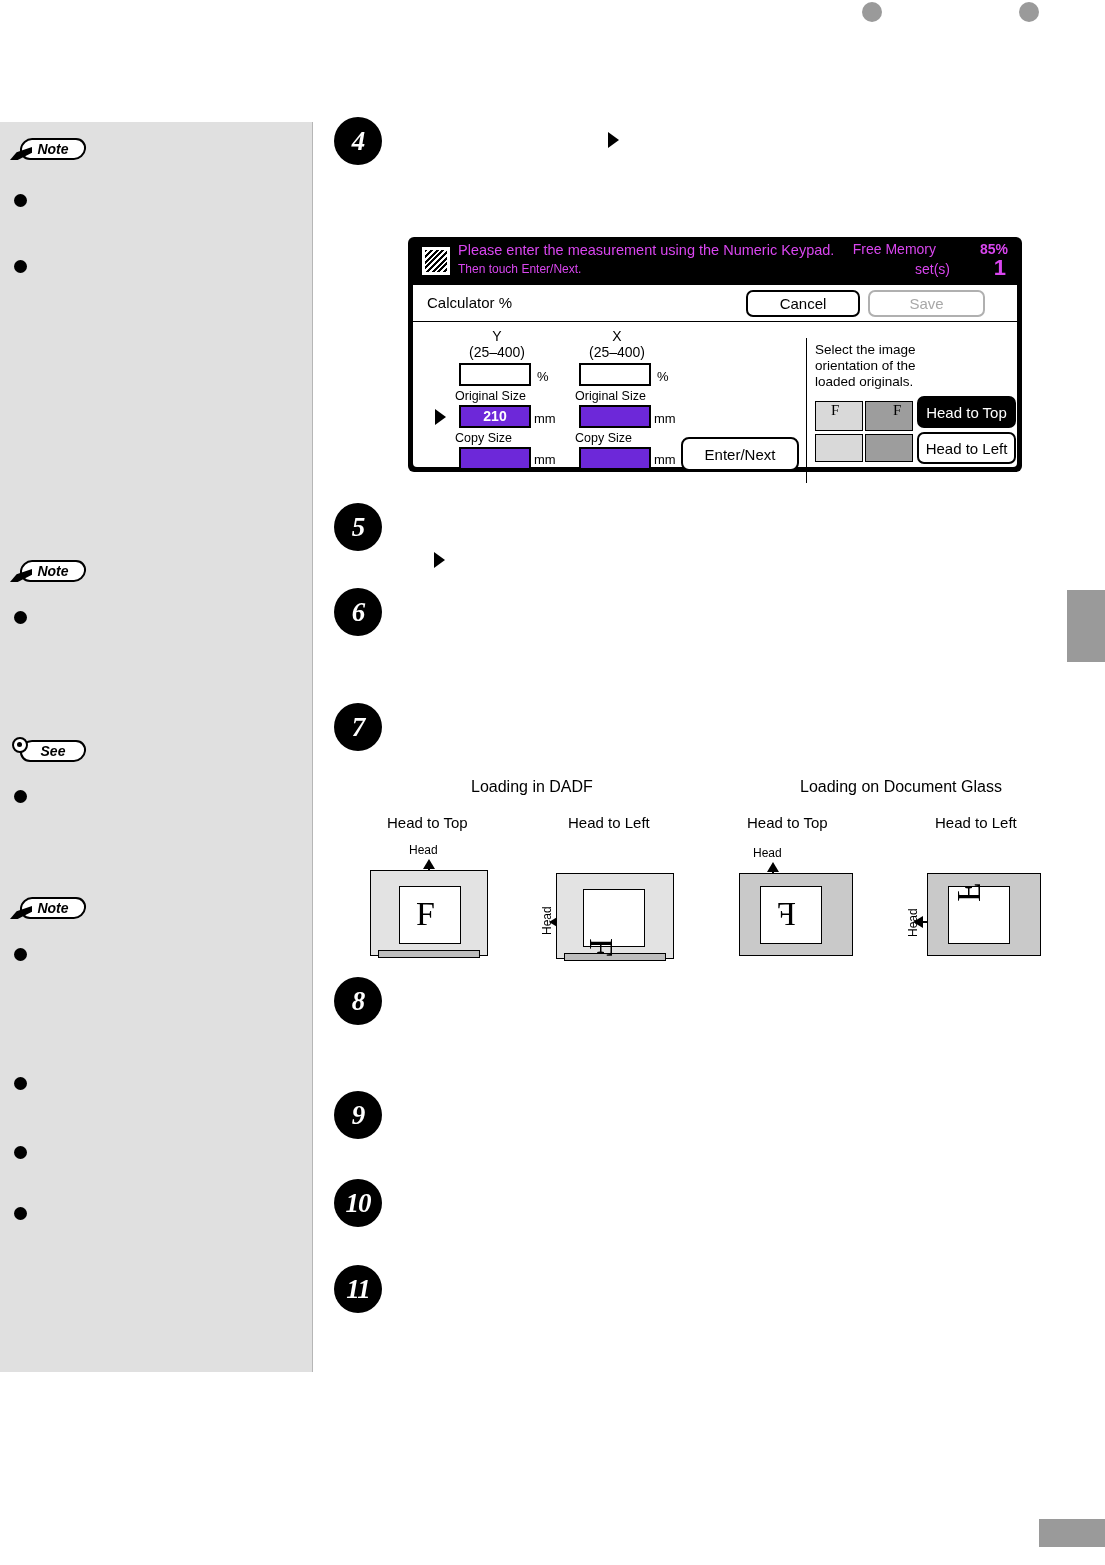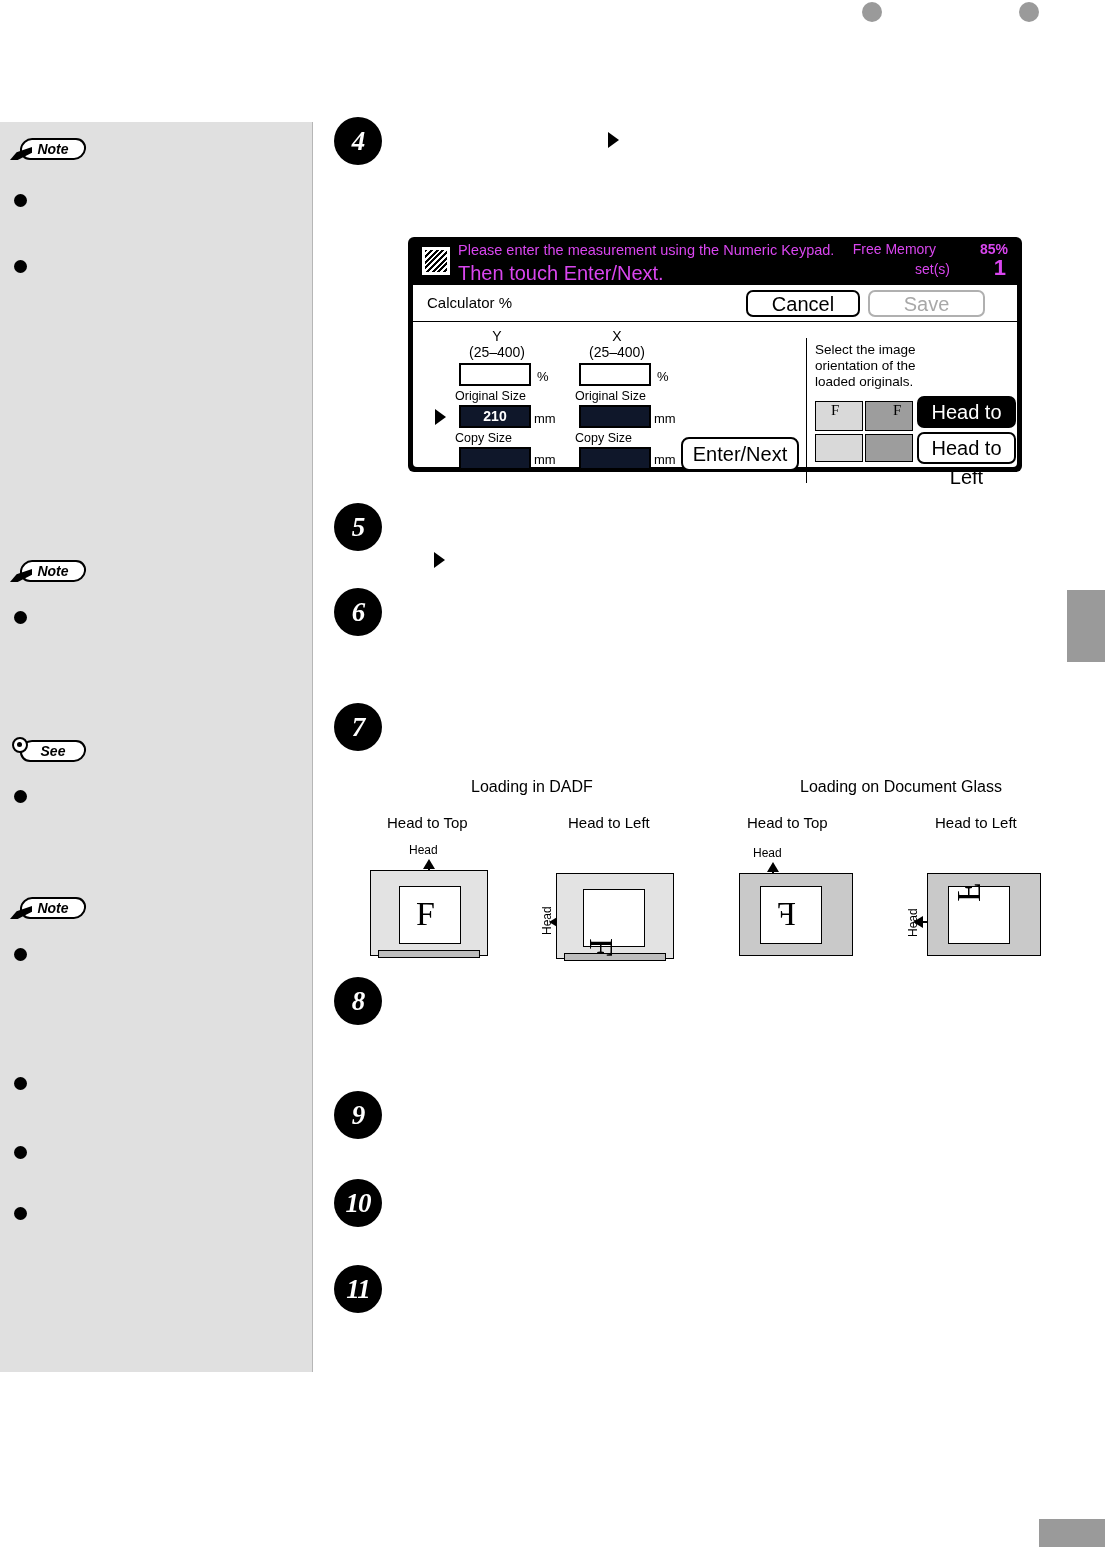--- a/index.html
+++ b/index.html
@@ -144,21 +144,21 @@
     background: repeating-linear-gradient(135deg, #000 0 2px, #fff 2px 4px);
   }
   #lcd .msg-l1 {
     position: absolute;
     left: 50px; top: 5px;
     font-size: 14.5px;
   }
   #lcd .msg-l2 {
     position: absolute;
     left: 50px; top: 25px;
-    font-size: 20px;
+    font-size: 12px;
   }
   #lcd .freemem {
     position: absolute;
     right: 86px; top: 4px;
     font-size: 14px;
   }
   #lcd .freemem-pct {
     position: absolute;
     right: 14px; top: 4px;
     font-size: 14px;
@@ -192,21 +192,21 @@
     position: absolute;
     left: 14px; top: 9px;
     font-size: 15px;
   }
   .lcdbtn {
     position: absolute;
     border: 2px solid #000;
     border-radius: 7px;
     background: #fff;
     text-align: center;
-    font-size: 20px;
+    font-size: 15px;
     box-sizing: border-box;
   }
   .lcdbtn.disabled {
     border-color: #b0b0b0;
     color: #a8a8a8;
   }
   .lcdbtn.dark {
     background: #000;
     color: #fff;
     border-color: #000;
@@ -216,21 +216,21 @@
     font-size: 14px;
     text-align: center;
   }
   #lcd .fieldbox {
     position: absolute;
     border: 2px solid #000;
     background: #fff;
     box-sizing: border-box;
   }
   #lcd .fieldbox.filled {
-    background: #0f172a;
+    background: #6d28d9;
     color: #fff;
   }
   #lcd .smalllabel {
     position: absolute;
     font-size: 12.5px;
   }
   #lcd .unit {
     position: absolute;
     font-size: 13px;
   }

